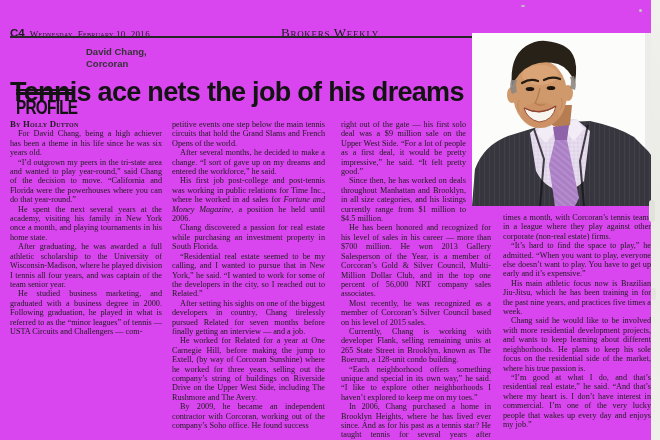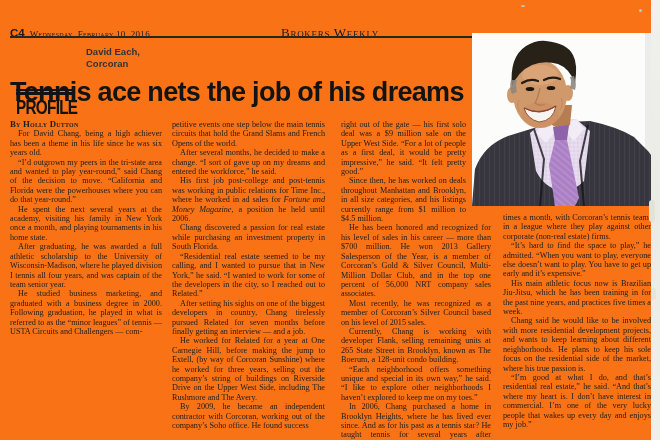--- a/index.html
+++ b/index.html
@@ -1,18 +1,18 @@
 <!DOCTYPE html>
 <html><head>
 <meta charset="utf-8">
 <style>
   html,body{margin:0;padding:0;}
   body{width:660px;height:440px;background:#fafaf7;position:relative;overflow:hidden;
        font-family:"Liberation Serif",serif;}
-  .page{position:absolute;inset:0;background:#f97316;}
+  .page{position:absolute;inset:0;background:#d946ef;}
   .sc{font-variant:small-caps;}
   .it{font-style:italic;}
 
   
   .masthead-left{position:absolute;left:10px;top:23px;color:#1a1a1a;white-space:nowrap;}
   .pageno{font-family:"Liberation Sans",sans-serif;font-weight:bold;font-size:11.5px;}
   .mdate{font-size:9px;margin-left:5px;letter-spacing:0.3px;}
   .masthead-center{position:absolute;left:0;top:25px;width:660px;text-align:center;
        font-size:13px;letter-spacing:0.7px;color:#1a1a1a;}
   .masthead-rule{position:absolute;left:10px;top:36px;width:641px;height:2px;background:#262626;}
@@ -64,21 +64,21 @@
   </div>
   <div class="masthead-center sc">Brokers Weekly</div>
   <div class="masthead-rule"></div>
 
   <div class="profile-logo">
     <div class="plbar a"></div>
     <div class="plbar b"></div>
     <div class="plword">PROFILE</div>
   </div>
   <div class="subject">
-    <div>David Each,</div>
+    <div>David Chang,</div>
     <div>Corcoran</div>
   </div>
 
   <h1 class="headline">Tennis ace nets the job of his dreams</h1>
 
   <figure class="photo">
     <svg width="182" height="173" viewBox="0 0 182 173">
       <defs>
         <pattern id="pin" width="5" height="5" patternUnits="userSpaceOnUse">
           <line x1="2.5" y1="0" x2="2.5" y2="5" stroke-width="0.6" stroke="#5c5a64"></line>

